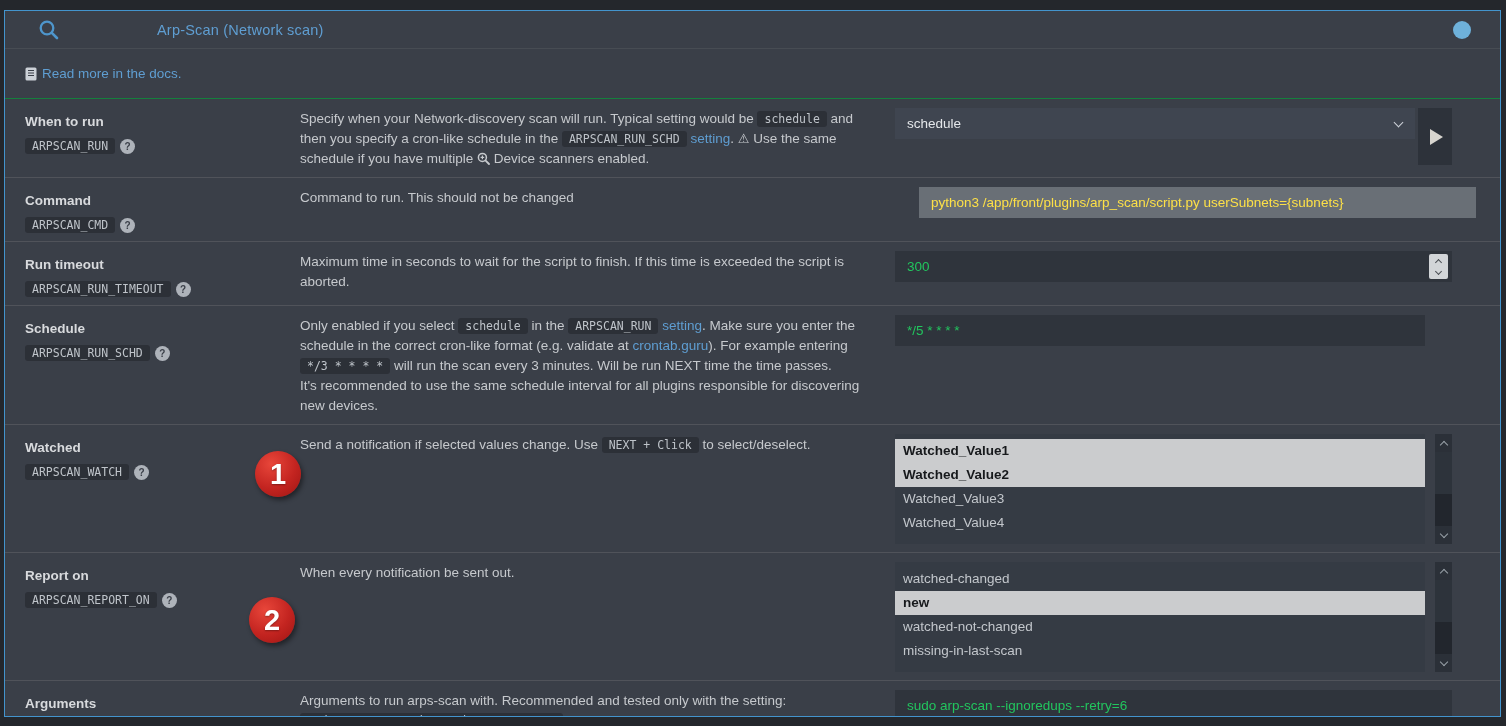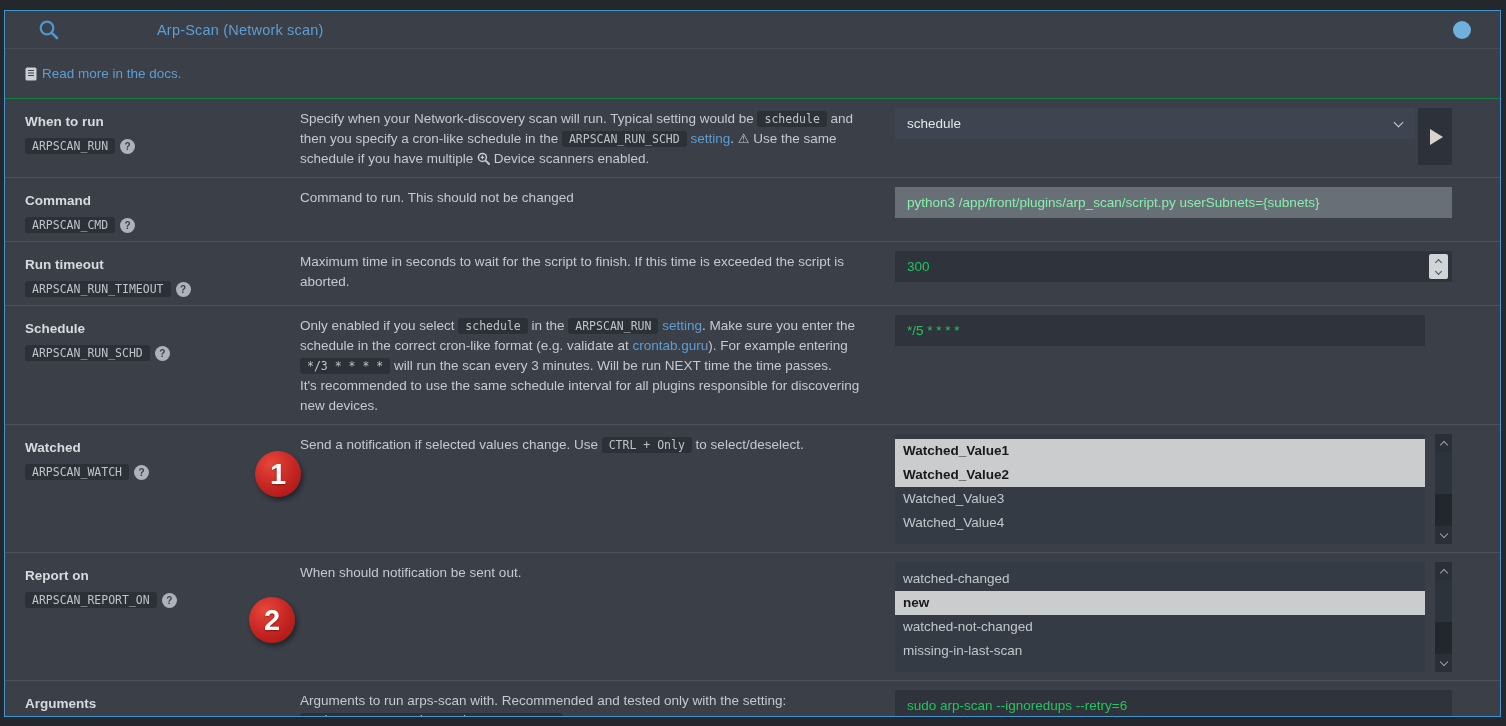--- a/index.html
+++ b/index.html
@@ -86,21 +86,21 @@
     width:34px; height:57px; background:#2d323a;
     display:flex; align-items:center; justify-content:center; cursor:pointer;
   }
   .tri { width:0; height:0; border-top:8px solid transparent; border-bottom:8px solid transparent; border-left:13px solid #d8d5cf; margin-left:3px; }
   .txt {
     width:100%; height:31px; background:#2f343c; border:none;
     color:#22c55e; font-size:13.5px; padding:0 12px;
     font-family:"Liberation Sans", sans-serif; outline:none;
   }
   .txt.w530 { width:530px; }
-  .txt.disabled { background:#696f76; color:#86efac; }
+  .txt.disabled { background:#696f76; color:#fde047;margin-left:24px; }
   .numwrap { position:relative; width:100%; }
   .spinner {
     position:absolute; right:4px; top:3px;
     width:19px; height:25px; background:#d2d5d8; border-radius:2px;
     display:flex; flex-direction:column; align-items:center; justify-content:center; gap:4px;
     cursor:pointer;
   }
   .sp-up { width:5px; height:5px; border-left:1.6px solid #4a4e54; border-top:1.6px solid #4a4e54; transform:rotate(45deg); margin-top:2px; }
   .sp-dn { width:5px; height:5px; border-right:1.6px solid #4a4e54; border-bottom:1.6px solid #4a4e54; transform:rotate(45deg); margin-bottom:2px; }
   .msrow { display:flex; }
@@ -224,21 +224,21 @@
         <div class="ctrl"><input class="txt w530" value="*/5 * * * *" style=""></div>
       </div>
       <div class="row" data-row="watched" style="min-height: 127px;">
         <div class="lblcol">
           <div class="name">Watched</div>
           <div class="keyline">
             <span class="chip">ARPSCAN_WATCH</span>
             <span class="help">?</span>
           </div>
         </div>
-        <div class="desccol"><span>Send a notification if selected values change. Use </span><span class="chip">CTRL + Only</span><span> to select/deselect.</span></div>
+        <div class="desccol"><span>Send a notification if selected values change. Use </span><span class="chip">NEXT + Click</span><span> to select/deselect.</span></div>
         <div class="ctrl">
           <div class="msrow">
             <div class="mslist">
               <div class="msopt selected">Watched_Value1</div>
               <div class="msopt selected">Watched_Value2</div>
               <div class="msopt">Watched_Value3</div>
               <div class="msopt">Watched_Value4</div>
             </div>
             <div class="msbar">
               <div class="msbtn">
@@ -254,21 +254,21 @@
         <div class="num-badge">1</div>
       </div>
       <div class="row" data-row="report-on" style="min-height: 125px;">
         <div class="lblcol">
           <div class="name">Report on</div>
           <div class="keyline">
             <span class="chip">ARPSCAN_REPORT_ON</span>
             <span class="help">?</span>
           </div>
         </div>
-        <div class="desccol"><span>When should notification be sent out.</span></div>
+        <div class="desccol"><span>When every notification be sent out.</span></div>
         <div class="ctrl">
           <div class="msrow">
             <div class="mslist">
               <div class="msopt">watched-changed</div>
               <div class="msopt selected">new</div>
               <div class="msopt">watched-not-changed</div>
               <div class="msopt">missing-in-last-scan</div>
             </div>
             <div class="msbar">
               <div class="msbtn">

